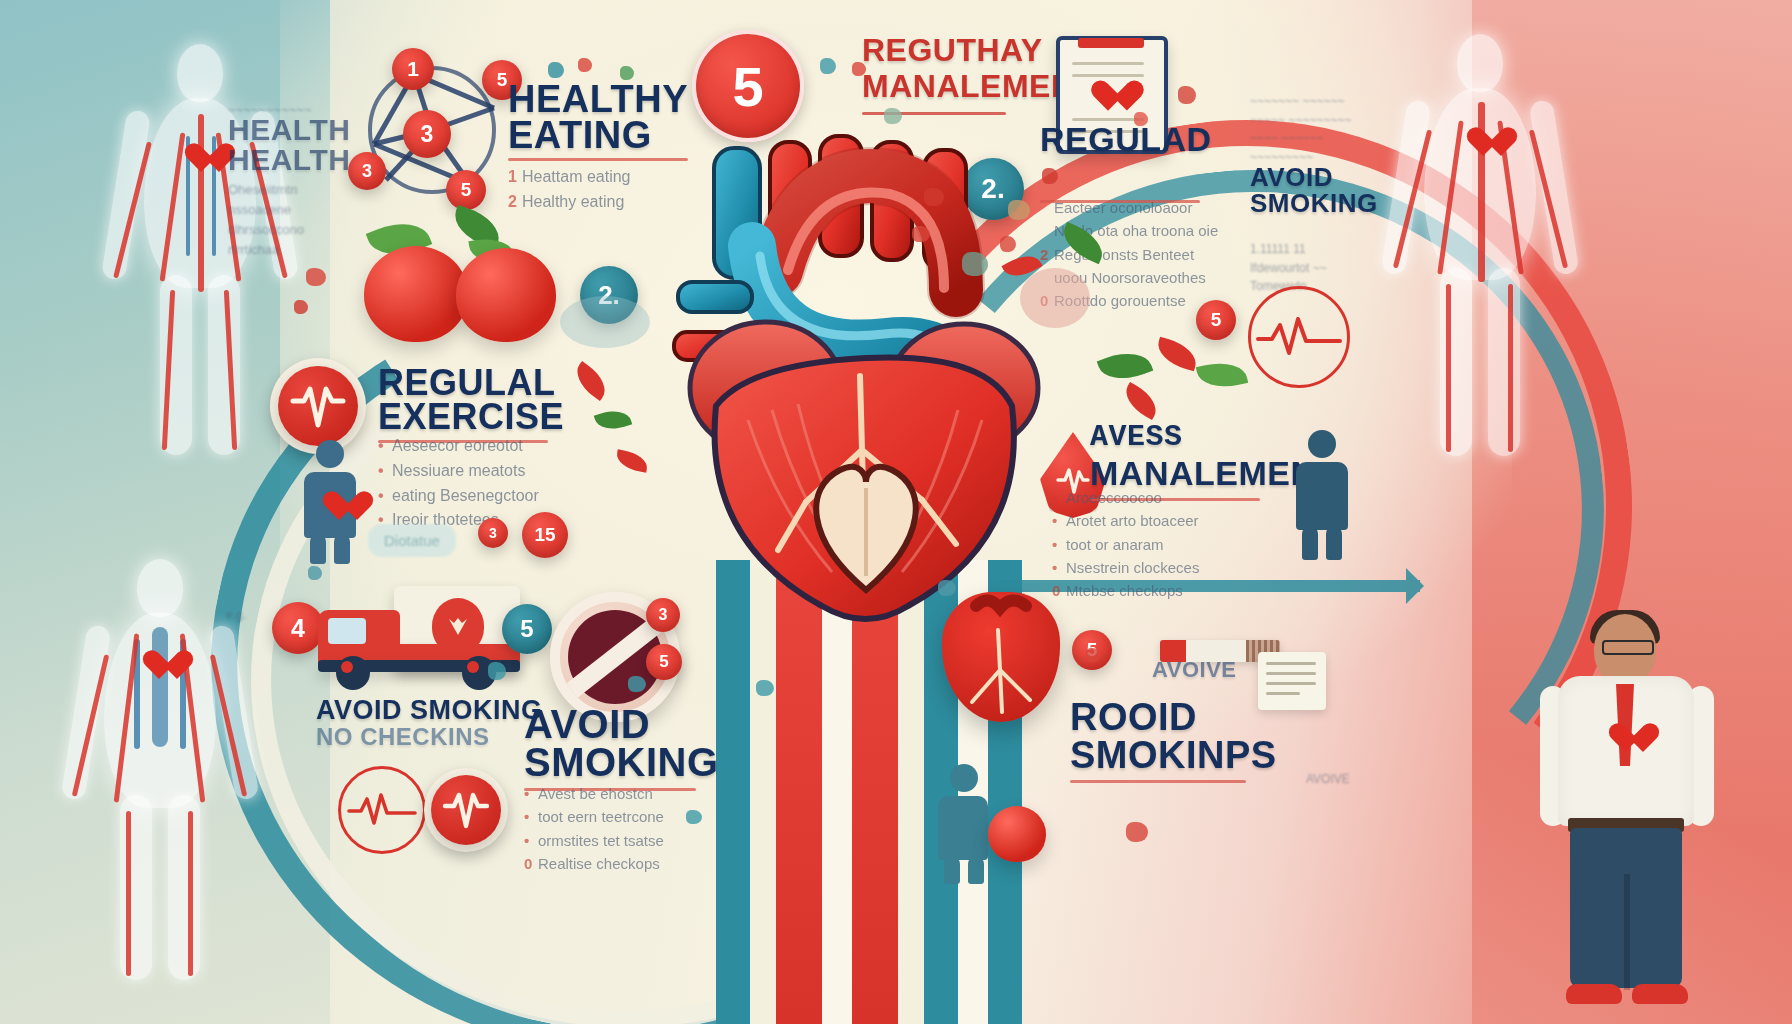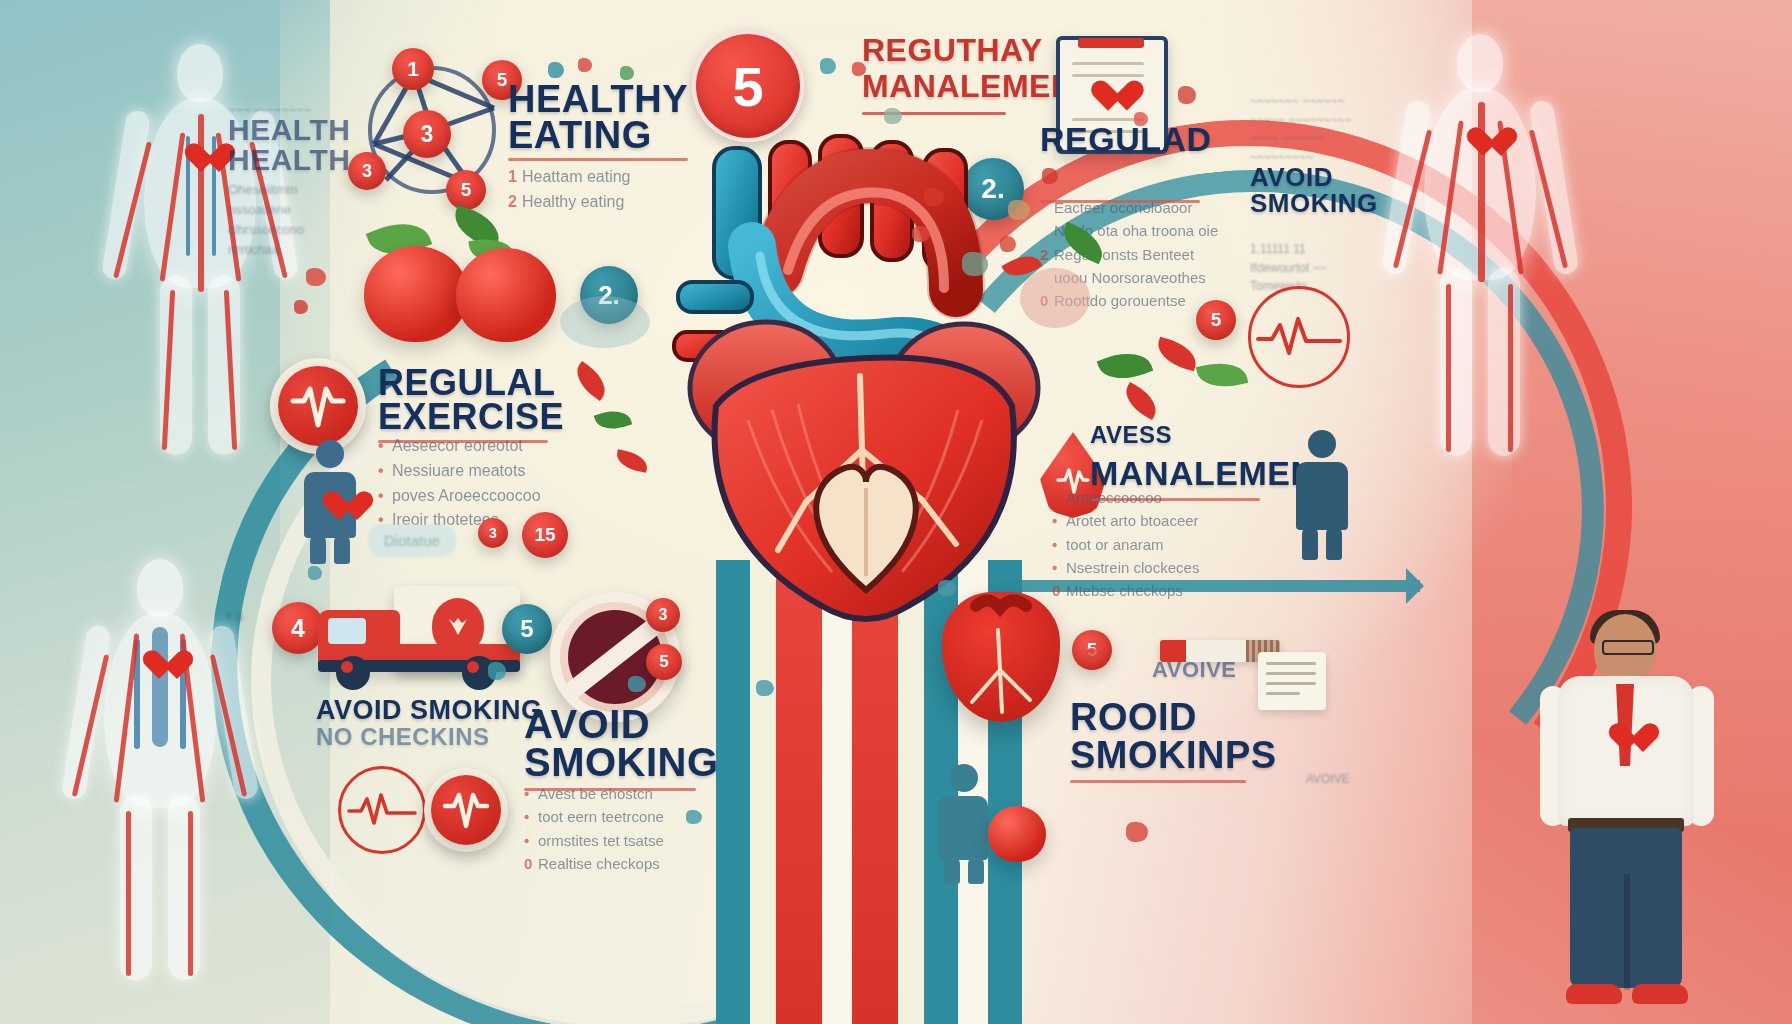--- a/index.html
+++ b/index.html
@@ -380,41 +380,41 @@
       </svg>
     </div>
   </div>
 
   <div class="hd" style="left:378px;top:366px;font-size:36px;">REGULAL</div>
   <div class="hd" style="left:378px;top:400px;font-size:36px;">EXERCISE</div>
   <div class="rule" style="left:378px;top:440px;width:170px;"></div>
   <div class="blurb faded" style="left:378px;top:434px;font-size:16px;">
     <span class="bl"><span class="bullet">•</span><span>Aeseecor eoreotot</span></span>
     <span class="bl"><span class="bullet">•</span><span>Nessiuare meatots</span></span>
-    <span class="bl"><span class="bullet">•</span><span>poves Aroeeccoocoo</span></span>
+    <span class="bl"><span class="bullet">•</span><span>eating Besenegctoor</span></span>
     <span class="bl"><span class="bullet">•</span><span>Ireoir thotetees</span></span>
   </div>
   <div class="blurb faded2" style="left:368px;top:524px;font-size:15px;color:#2d7f96;background:#bfe0e6;padding:5px 16px;border-radius:14px;">Diotatue</div>
   <div class="badge badge-red" style="left:522px;top:512px;width:46px;height:46px;font-size:19px;">15</div>
   <div class="badge badge-red" style="left:478px;top:518px;width:30px;height:30px;font-size:14px;">3</div>
 
   <div class="mini-person" style="left:294px;top:440px;width:70px;height:120px;">
     <div class="mp-head" style="left:22px;top:0;width:28px;height:28px;"></div>
     <div class="mp-body" style="left:10px;top:32px;width:52px;height:66px;"></div>
     <div class="mp-body" style="left:16px;top:94px;width:16px;height:30px;"></div>
     <div class="mp-body" style="left:40px;top:94px;width:16px;height:30px;"></div>
     <div class="fig-heart" style="left:28px;top:52px;"></div>
   </div>
 
   <div class="droplet" style="left:1040px;top:432px;width:66px;height:86px;">
     <svg width="34" height="30" viewBox="0 0 34 30" style="position:absolute;left:16px;top:34px;" aria-hidden="true">
       <polyline points="2,14 9,14 13,4 18,26 23,6 27,14 32,14" fill="none" stroke="#fbf3e4" stroke-width="3.4" stroke-linejoin="round" stroke-linecap="round"></polyline>
     </svg>
   </div>
-  <div class="hd" style="left:1090px;top:424px;font-size:24px;">AVESS</div>
+  <div class="hd" style="left:1090px;top:424px;font-size:30px;font-family:Liberation Mono, monospace;">AVESS</div>
   <div class="hd" style="left:1090px;top:458px;font-size:34px;">MANALEMEN</div>
   <div class="rule" style="left:1090px;top:498px;width:170px;"></div>
   <div class="blurb faded" style="left:1052px;top:486px;font-size:15px;">
     <span class="bl"><span class="bullet">◦</span><span>Aroeeccoocoo</span></span>
     <span class="bl"><span class="bullet">•</span><span>Arotet arto btoaceer</span></span>
     <span class="bl"><span class="bullet">•</span><span>toot or anaram</span></span>
     <span class="bl"><span class="bullet">•</span><span>Nsestrein clockeces</span></span>
     <span class="bl"><span class="bullet">0</span><span>Mtebse checkops</span></span>
   </div>
 

